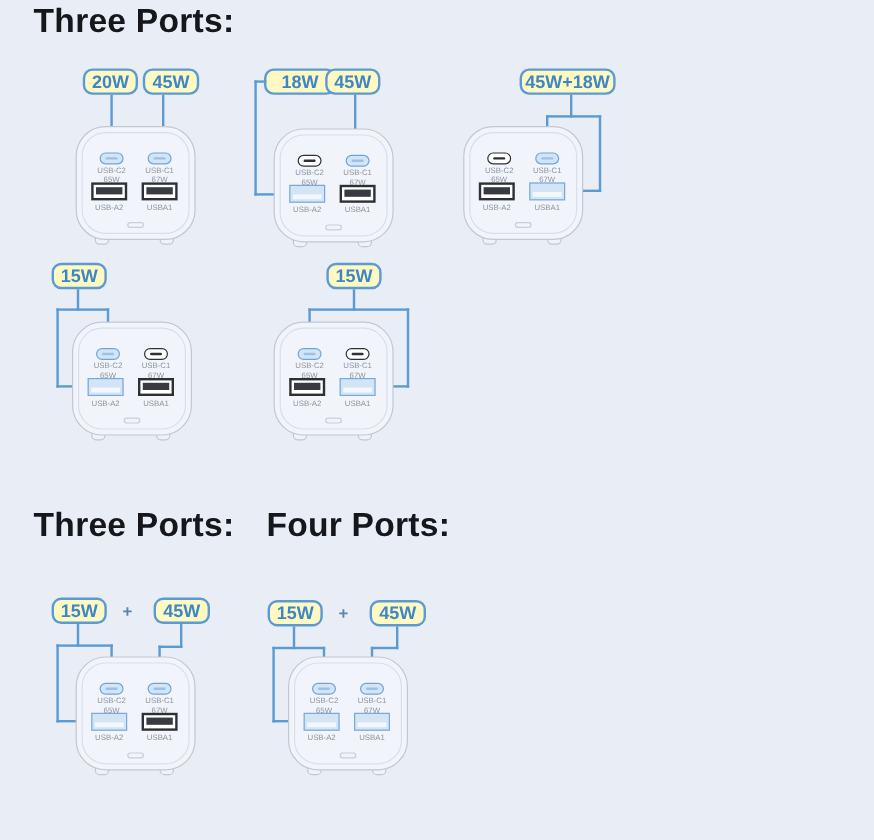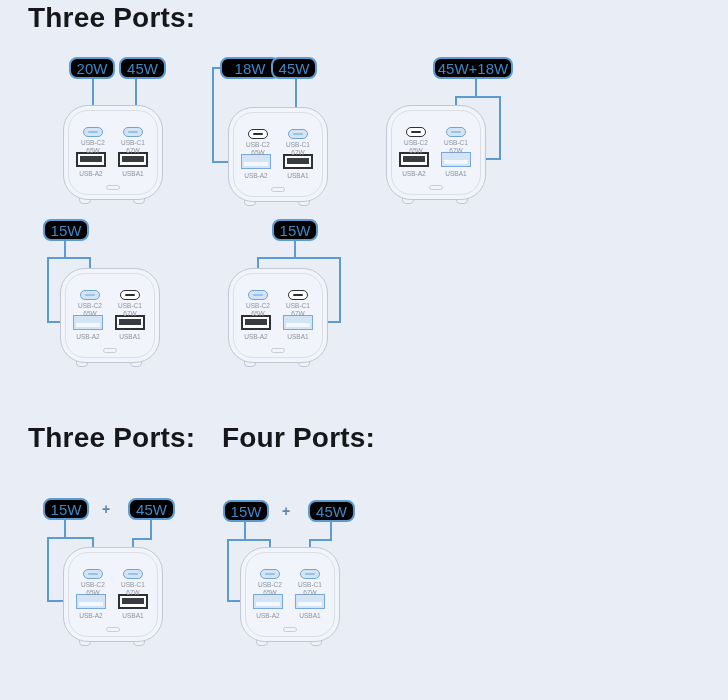--- a/index.html
+++ b/index.html
@@ -7,22 +7,22 @@
     position:relative; width:728px; height:700px;
     background:#e9edf6; overflow:hidden;
     font-family:"Liberation Sans", sans-serif;
   }
   .h1 {
     position:absolute; font-size:28px; font-weight:800;
     color:#16171a; letter-spacing:0.2px; white-space:nowrap;
   }
   .wbox {
     position:absolute; height:22px; box-sizing:border-box;
-    border:2.5px solid #5b9bd2; border-radius:8px; background:#000000;
-    color:#3e86c4; font-weight:normal; font-size:15px;
+    border:2.5px solid #5b9bd2; border-radius:8px; background:#fef9c3;
+    color:#3e86c4; font-weight:bold; font-size:15px;
     display:flex; align-items:center; justify-content:center; white-space:nowrap;
   }
   .plus { position:absolute; font-size:14px; font-weight:bold; color:#5e86ad; }
   .ln { position:absolute; background:#5b9bd2; }
   .charger { position:absolute; width:100px; height:102px; }
   .foot {
     position:absolute; top:90px; width:12px; height:9px;
     background:#eff2f9; border:1.5px solid #c2c7d1;
     border-radius:0 0 4px 4px; box-sizing:border-box;
   }

